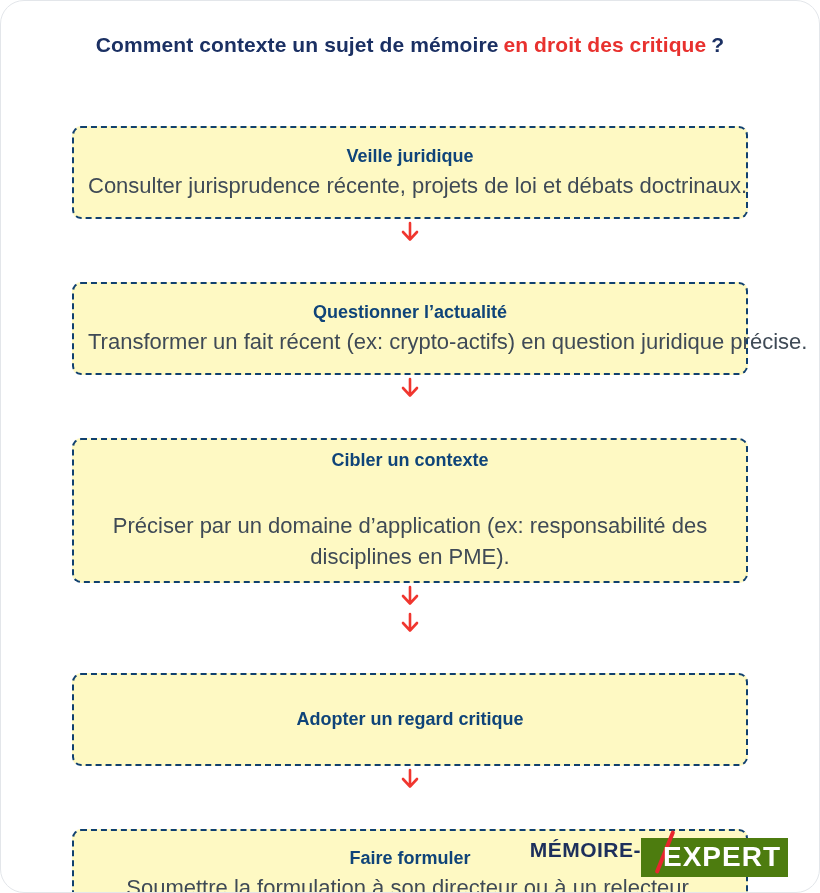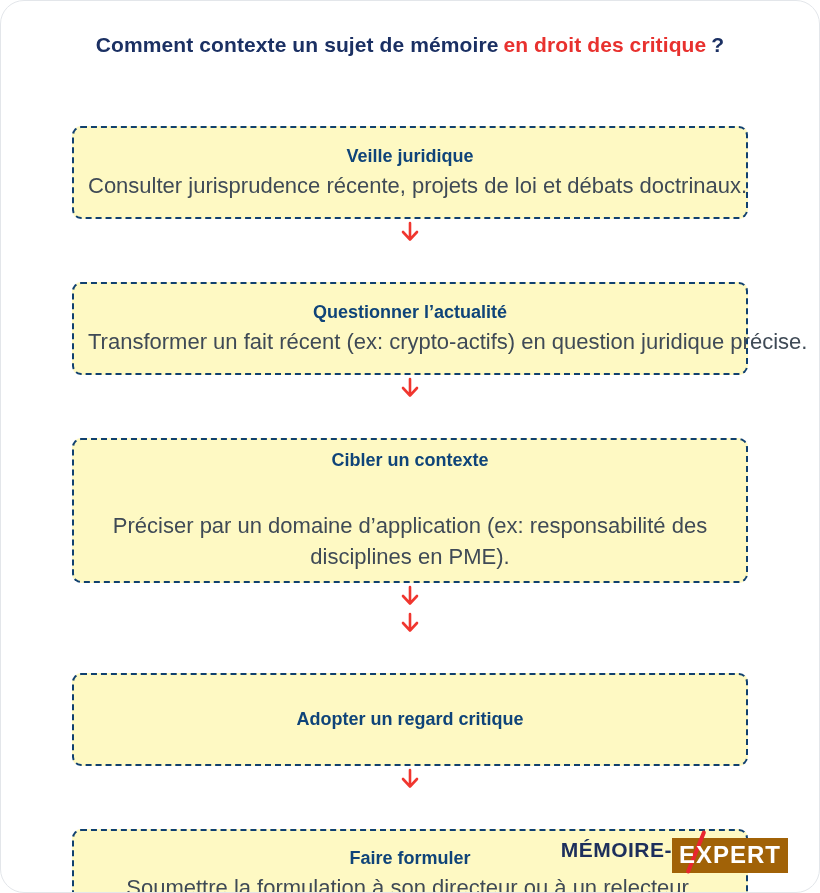--- a/index.html
+++ b/index.html
@@ -104,26 +104,26 @@
     width: 4px;
     height: 46px;
     background: #e8262e;
     border-radius: 2px;
     transform: rotate(22deg);
     z-index: 1;
   }
   .logo-suffix {
     position: relative;
     display: inline-block;
-    background: #a16207;
+    background: #4d7c0f;
     color: #ffffff;
-    font-size: 24px;
+    font-size: 28px;
     font-weight: 700;
     letter-spacing: 1px;
-    padding: 3px 7px 4px 7px;
+    padding: 3px 7px 4px 22px;
   }
   .logo-suffix .txt { position: relative; z-index: 2; }
 </style>
 </head>
 <body>
 
 <div class="card"></div>
 
 <h1 class="page-title"><span>Comment contexte un sujet de mémoire</span><span class="highlight">en droit des critique</span><span>?</span></h1>
 

